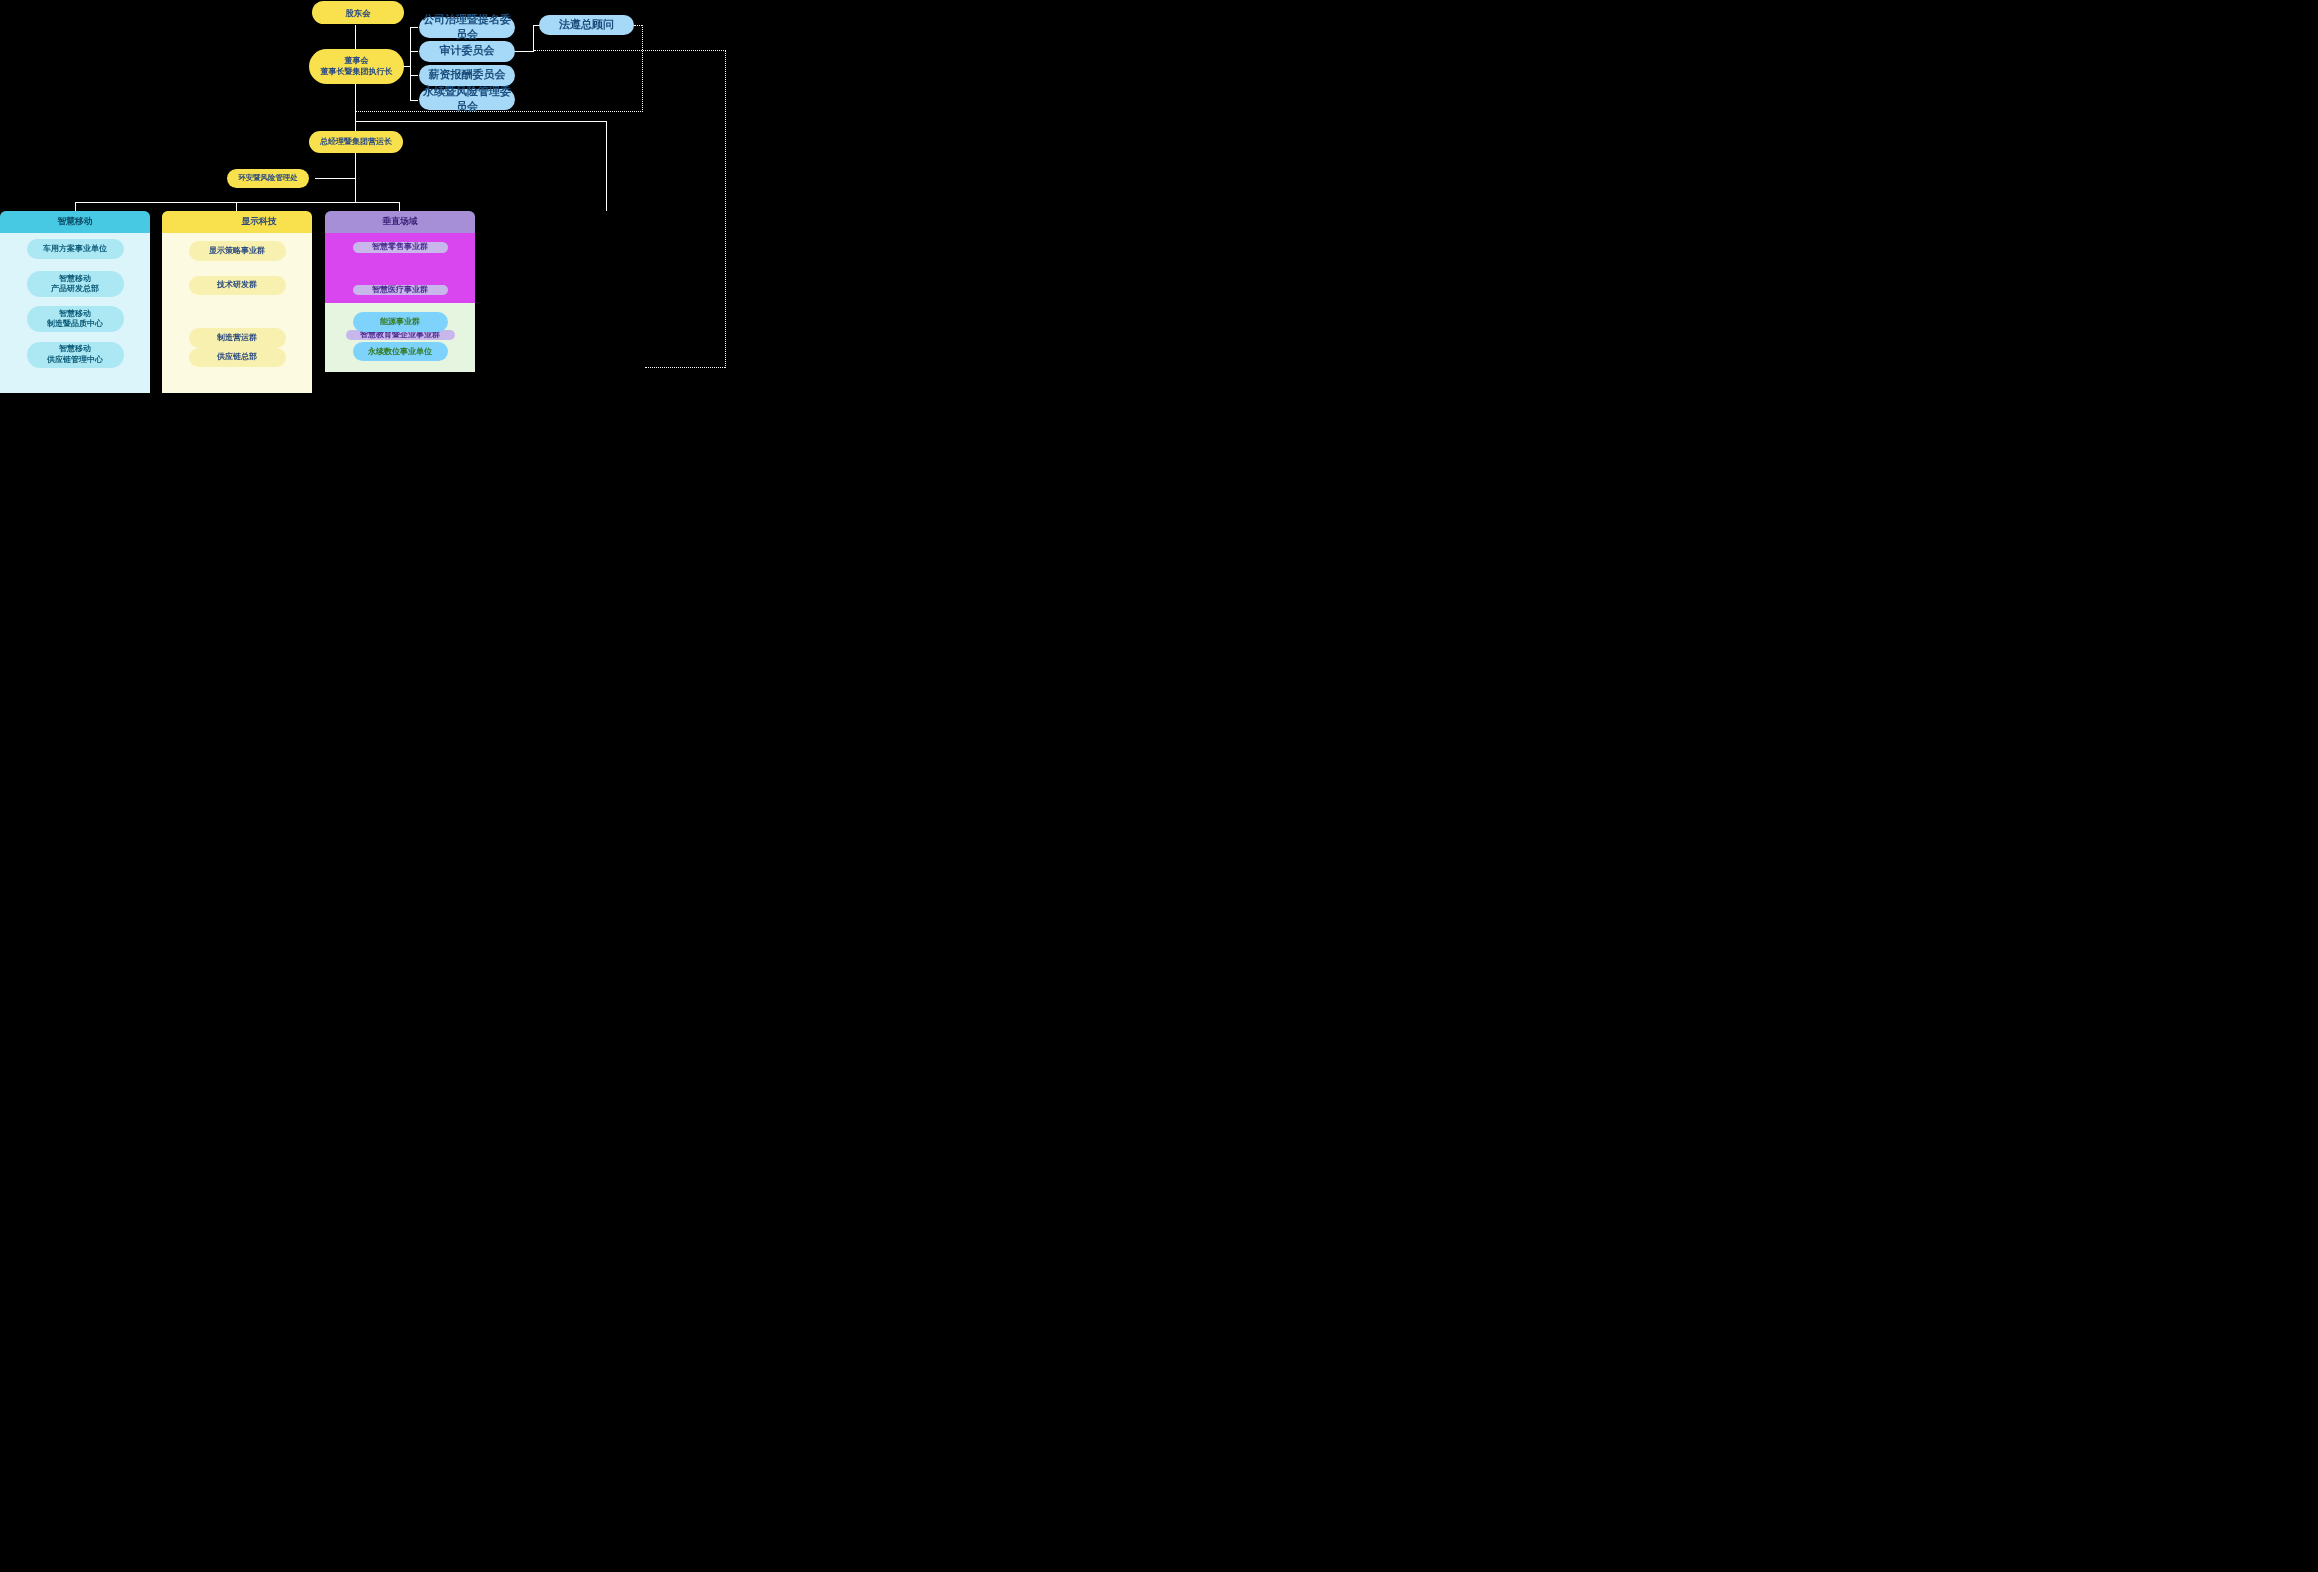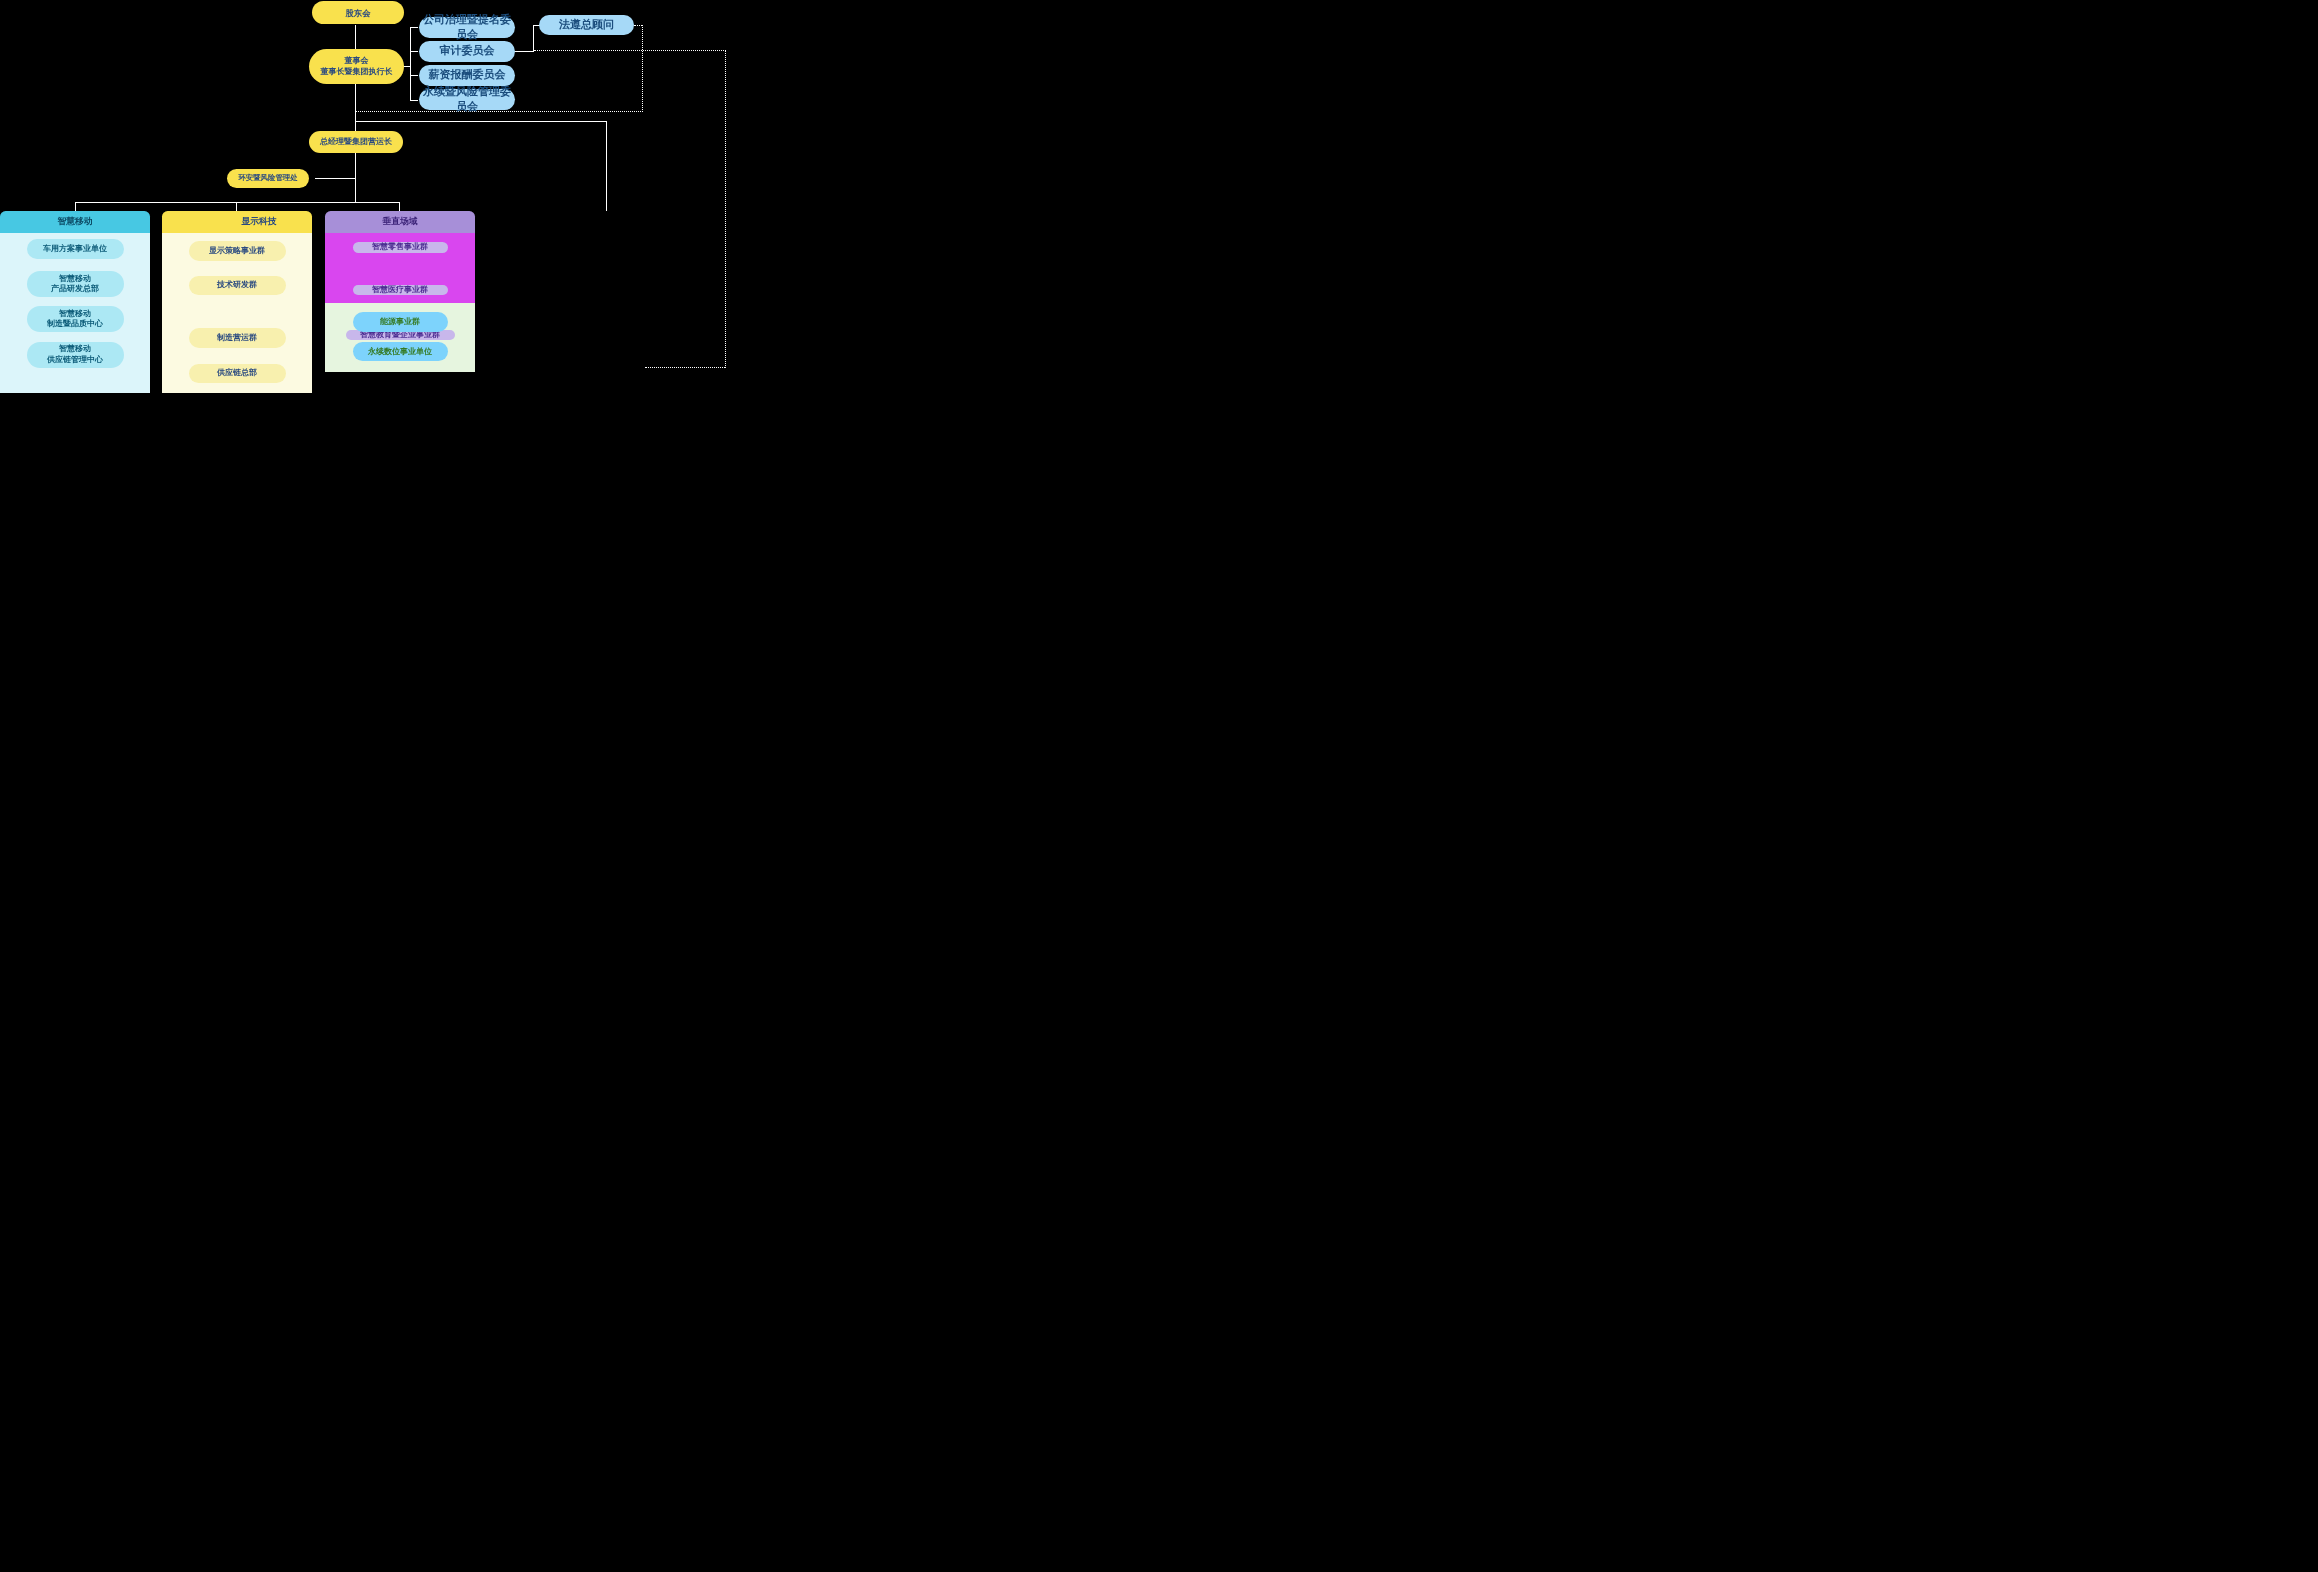--- a/index.html
+++ b/index.html
@@ -105,21 +105,21 @@
 供应链管理中心</div>
     </div>
   </div>
 
   <div class="col c2" style="left:162px;width:150px">
     <div class="col-header">显示科技</div>
     <div class="col-body">
       <div class="cpill" style="margin-top:8px">显示策略事业群</div>
       <div class="cpill" style="margin-top:15.3px">技术研发群</div>
       <div class="cpill" style="margin-top:33px">制造营运群</div>
-      <div class="cpill" style="margin-top:16px">供应链总部</div>
+      <div class="cpill" style="">供应链总部</div>
     </div>
   </div>
 
   <div class="col c3" style="left:325px;width:150px">
     <div class="col-header">垂直场域</div>
     <div class="col-body purple-body">
       <div class="cpill" style="margin-top:9.3px">智慧零售事业群</div>
       <div class="cpill" style="margin-top:8.3px">智慧医疗事业群</div>
       <div class="cpill" style="margin-top:10.2px;width:109px">智慧教育暨企业事业群</div>
     </div>

